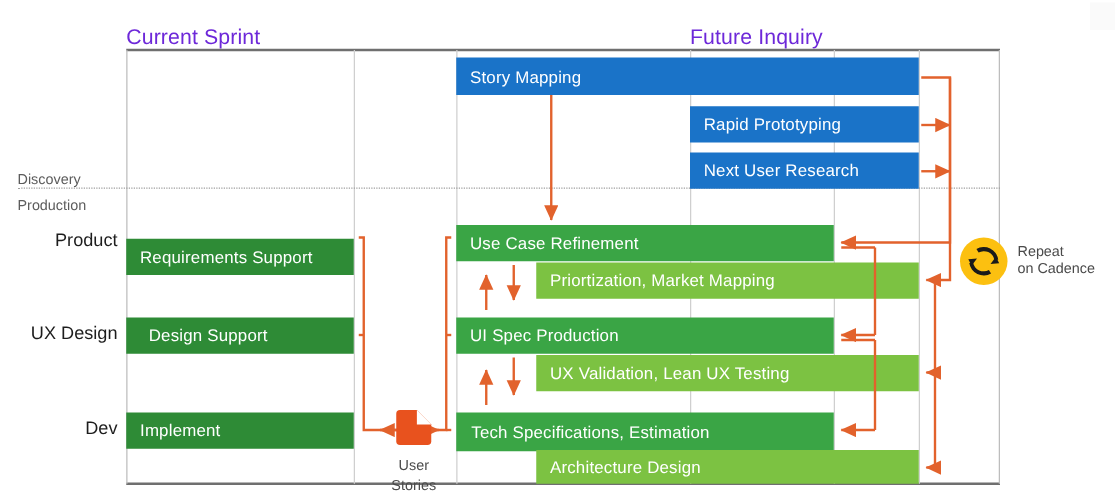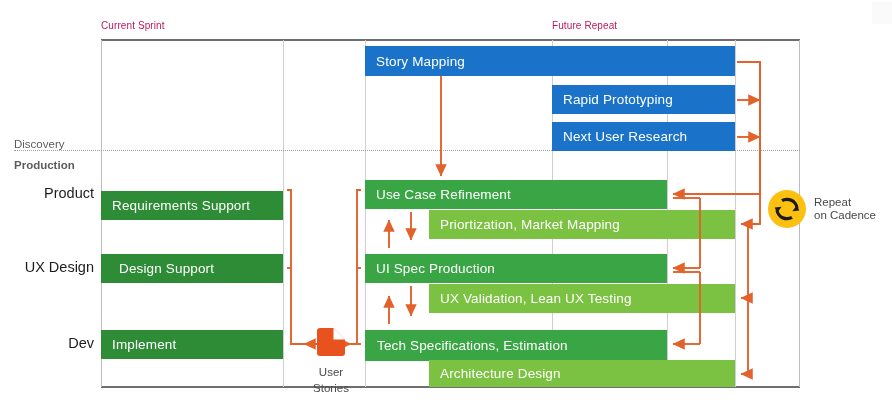--- a/index.html
+++ b/index.html
@@ -7,21 +7,21 @@
     width:892px;height:400px;position:relative;overflow:hidden;
     font-family:"Liberation Sans","DejaVu Sans",sans-serif;
     -webkit-font-smoothing:antialiased;
   }
   #stage{position:absolute;left:0;top:0;width:892px;height:400px;}
 
   
   .corner-chip{position:absolute;left:872px;top:2px;width:30px;height:22px;background:#fafafa;}
 
   
-  .col-head{position:absolute;font-size:10px;color:#be185d;white-space:nowrap;letter-spacing:.1px;}
+  .col-head{position:absolute;font-size:17px;color:#6d28d9;white-space:nowrap;letter-spacing:.1px;}
   .plot-top{position:absolute;left:101px;top:39px;width:699px;height:1.6px;background:#6f6f6f;}
   .plot-bottom{position:absolute;left:101px;top:386px;width:699px;height:1.6px;background:#6f6f6f;}
   .vline{position:absolute;top:40px;width:1px;height:347px;background:#cfcfcf;}
   .vline.edge{background:#bdbdbd;}
 
   
   .band-divider{position:absolute;left:14px;top:150px;width:786px;height:0;
       border-top:1px dotted #9e9e9e;}
 
   
@@ -51,37 +51,37 @@
 </style>
 </head>
 <body>
 
 <div id="stage">
 
   <div class="corner-chip"></div>
 
   <div class="col-head" style="left:101px;top:20px;">Current Sprint</div>
   <div class="col-head" style="left:365px;top:20px;margin-top:32px;">Next Sprint</div>
-  <div class="col-head" style="left:552px;top:20px;">Future Repeat</div>
+  <div class="col-head" style="left:552px;top:20px;">Future Inquiry</div>
 
   <div class="plot-top"></div>
   <div class="plot-bottom"></div>
 
   <div class="vline edge" style="left:101px;"></div>
   <div class="vline" style="left:283px;"></div>
   <div class="vline" style="left:365px;"></div>
   <div class="vline" style="left:552px;"></div>
   <div class="vline" style="left:667px;"></div>
   <div class="vline" style="left:735px;"></div>
   <div class="vline edge" style="left:799px;"></div>
 
   <div class="band-divider"></div>
 
   <div class="band-label" style="left:14px;top:138px;">Discovery</div>
-  <div class="band-label" style="left:14px;top:159px;font-weight:bold;">Production</div>
+  <div class="band-label" style="left:14px;top:159px;">Production</div>
 
   <div class="row-label" style="left:0px;top:185px;width:94px;">Product</div>
   <div class="row-label" style="left:0px;top:259px;width:94px;">UX Design</div>
   <div class="row-label" style="left:0px;top:335px;width:94px;">Dev</div>
 
   <div class="bar blue" style="left:365px;top:46px;width:370px;height:30px;">Story Mapping</div>
 
   <div class="bar blue" style="left:552px;top:85px;width:183px;height:29px;">Rapid Prototyping</div>
 
   <div class="bar blue" style="left:552px;top:122px;width:183px;height:29px;">Next User Research</div>

